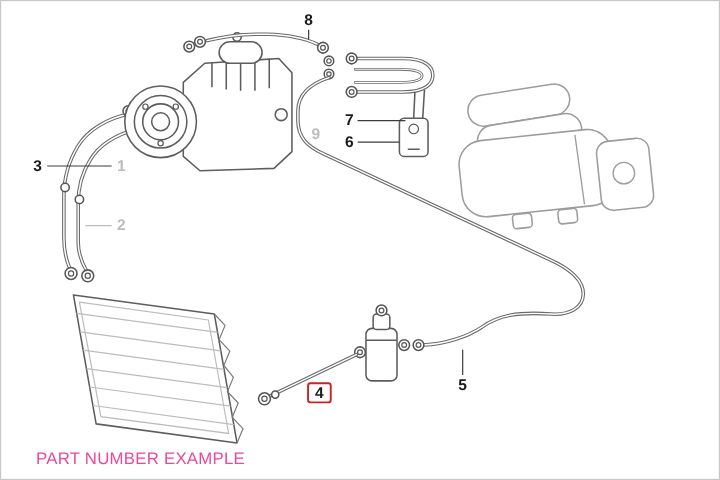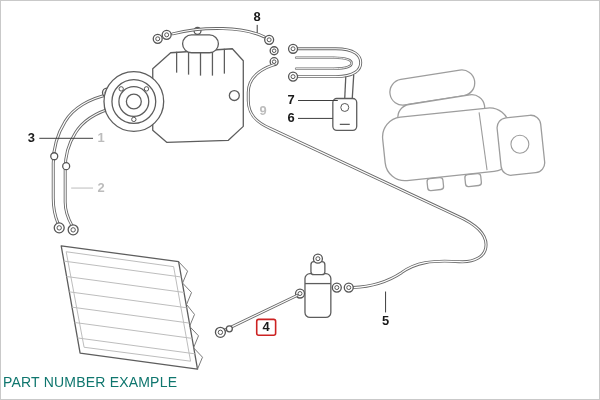--- a/index.html
+++ b/index.html
@@ -21,21 +21,21 @@
   .fit{fill:#ffffff;stroke:#565656;stroke-width:1.3;}
   .fit2{fill:none;stroke:#565656;stroke-width:1;}
   .hatch{stroke:#bcbcbc;stroke-width:1;fill:none;}
   .zig{stroke:#7a7a7a;stroke-width:1;fill:none;stroke-linejoin:round;}
   
   text.num{font-family:"Liberation Sans",sans-serif;font-size:13px;font-weight:bold;
            fill:#1a1a1a;text-anchor:middle;}
   text.num.muted{fill:#bcbcbc;}
   .leader{stroke:#3c3c3c;stroke-width:1;fill:none;}
   .leader.muted{stroke:#bcbcbc;}
-  .caption{position:absolute;left:2px;top:373px;font-size:14px;color:#0f766e;letter-spacing:0.2px;}
+  .caption{position:absolute;left:29px;top:373px;font-size:14px;color:#ec4899;letter-spacing:0.2px;}
 </style>
 </head>
 <body>
 
 <div class="frame">
   <svg width="598" height="398" viewBox="0 0 600 400">
 
     <g>
       <rect class="light" x="390" y="74" width="86" height="26" rx="13" transform="rotate(-9 433 87)"></rect>
       <rect class="light" x="398" y="99" width="88" height="26" rx="13" transform="rotate(-9 442 112)"></rect>

